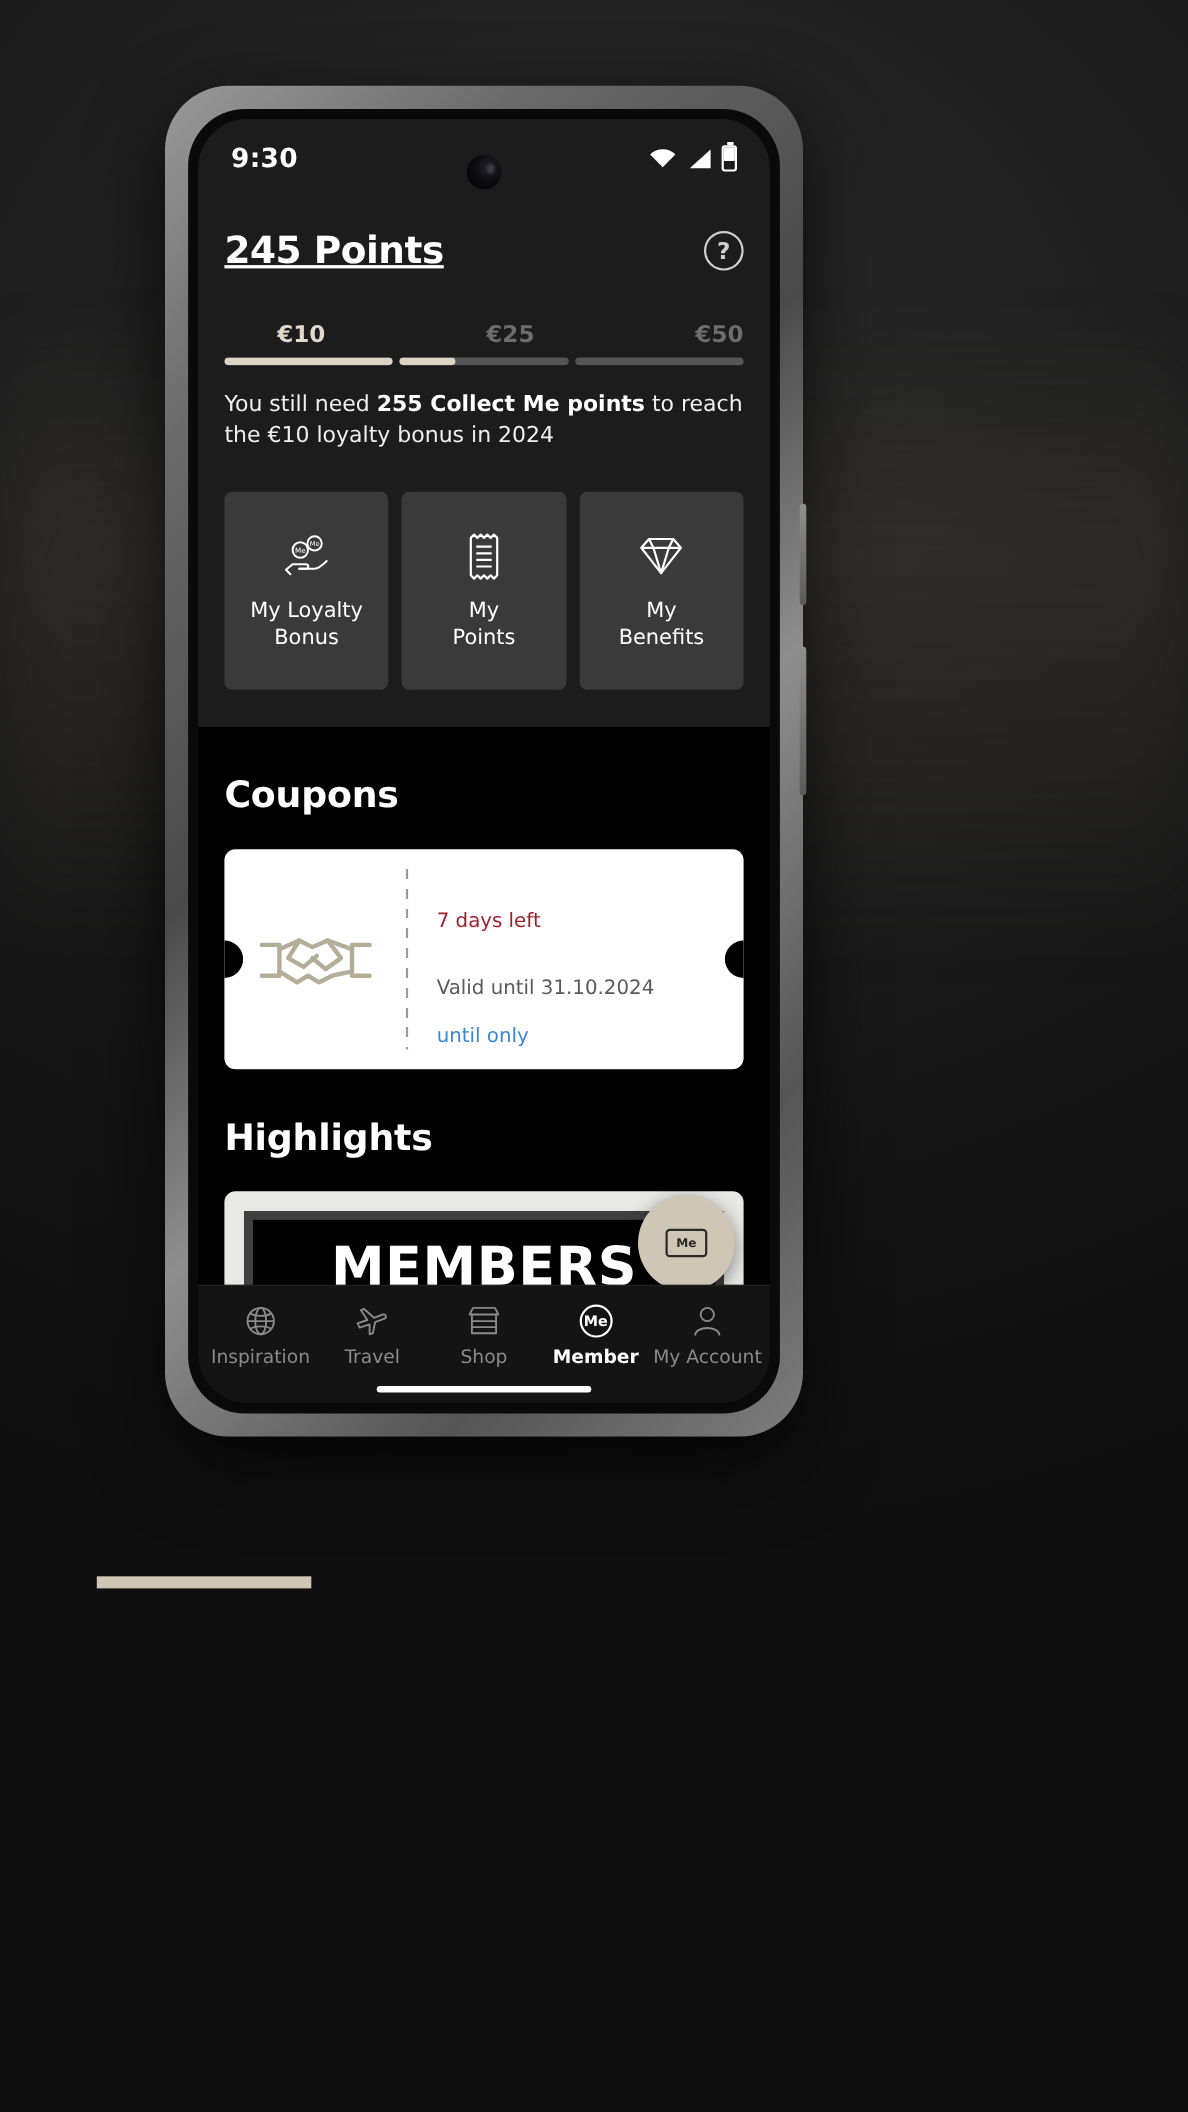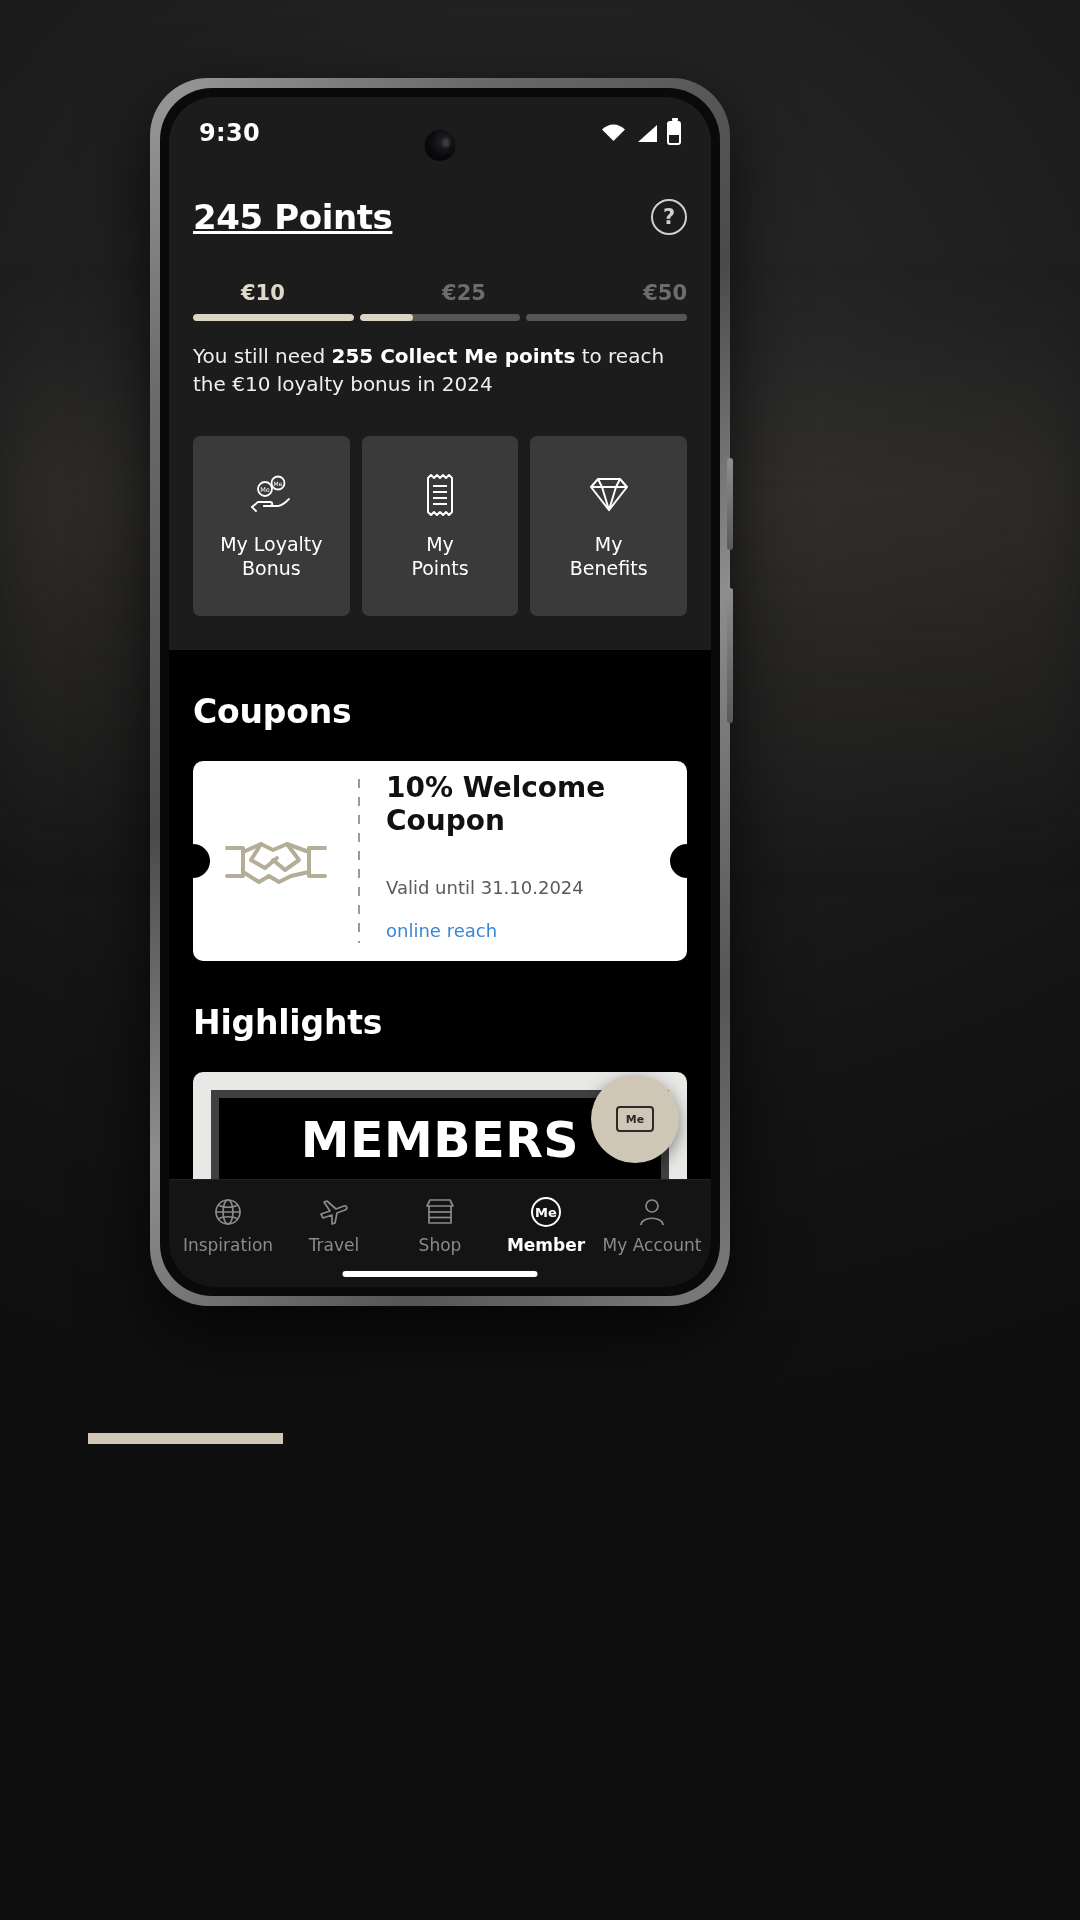--- a/index.html
+++ b/index.html
@@ -22,21 +22,21 @@
     filter:blur(30px);
   }
 
   
   #phone-frame{
     position:absolute;
     left:150px; top:78px;
     width:580px; height:1228px;
     border-radius:58px;
     background:linear-gradient(135deg,#9a9a9a 0%, #6a6a6a 18%, #4a4a4a 42%, #8e8e8e 60%, #555 82%, #7d7d7d 100%);
-    padding:10px;
+    padding:21px;
     box-shadow:0 24px 70px rgba(0,0,0,.75);
   }
   #phone-inner-bezel{
     width:100%; height:100%;
     border-radius:52px;
     background:#0a0a0a;
     padding:9px;
   }
   #phone-screen{
     position:relative;
@@ -380,26 +380,22 @@
                 <path d="M22 44 L38 54 L48 48 L58 54 L70 48 L88 44"></path>
                 <path d="M40 16 L30 32 L44 40 L56 30"></path>
                 <path d="M66 16 L78 32 L64 42 L52 32"></path>
               </svg>
             </div>
 
             <div id="coupon-divider"></div>
 
             <div id="coupon-body">
               <div id="coupon-expiry">7 days left</div>
-              <div id="coupon-title">
-                <span>10% Welcome</span><br>
-                <span>Coupon</span>
-              </div>
               <div id="coupon-valid">Valid until 31.10.2024</div>
-              <div id="coupon-channel">online reach</div>
+              <div id="coupon-channel">until only</div>
             </div>
           </div>
         </div>
 
         <div class="section">
           <div class="section-title">Highlights</div>
           <div id="highlight-card">
             <div id="highlight-banner">
               <span id="highlight-text">MEMBERS</span>
             </div>

